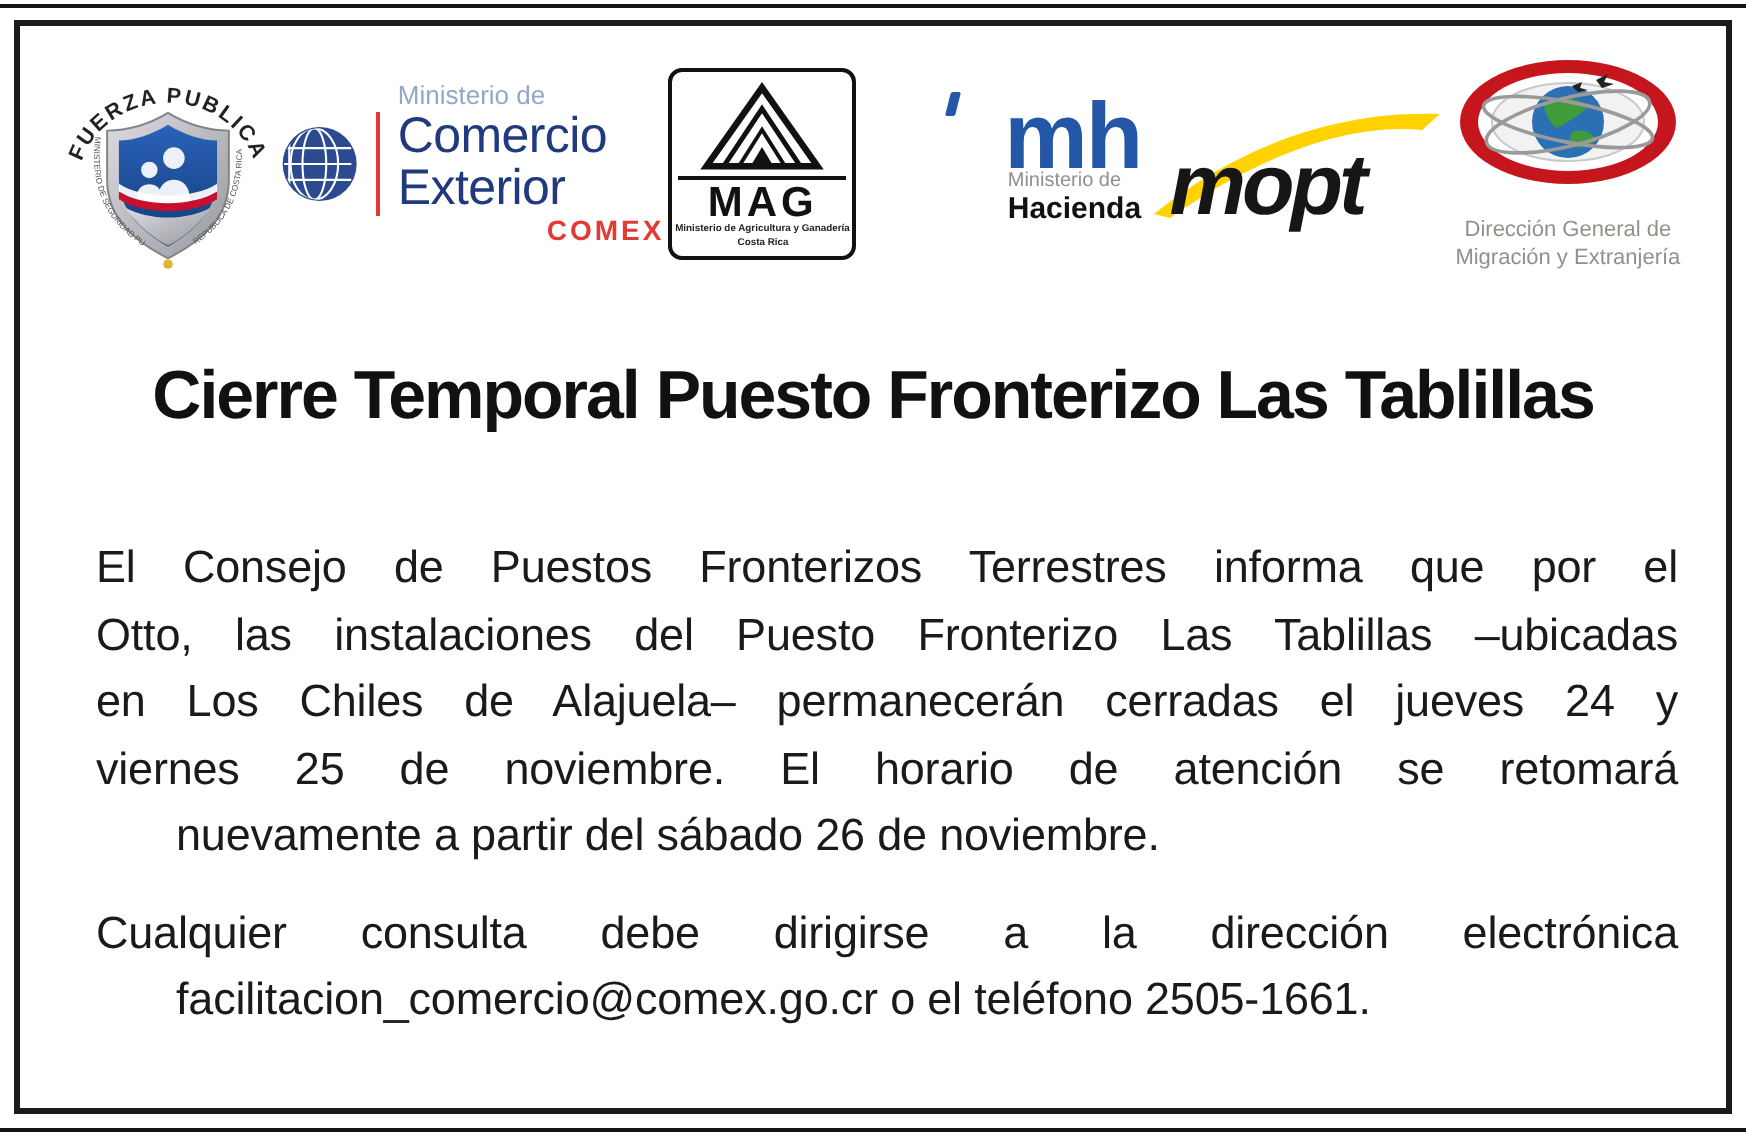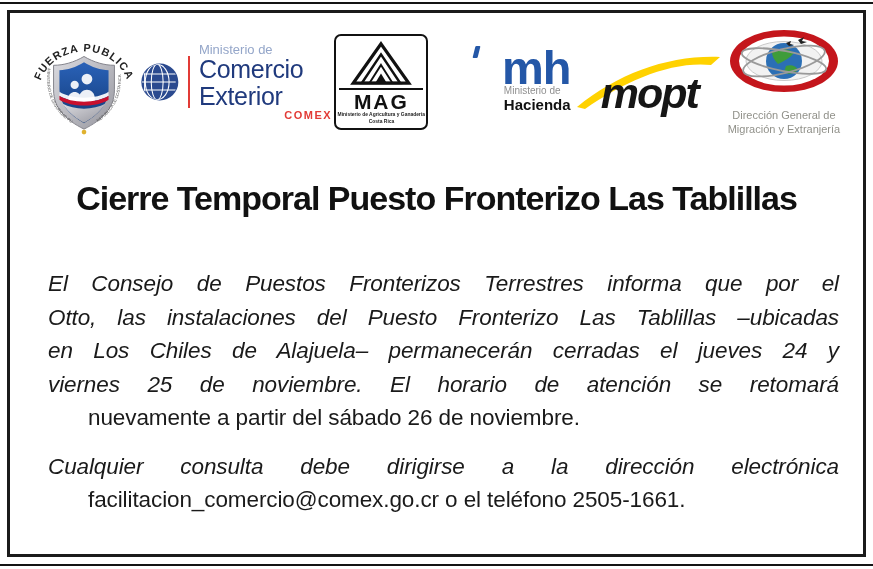--- a/index.html
+++ b/index.html
@@ -13,52 +13,52 @@
   
   .logo-row{display:flex;align-items:center;justify-content:space-between;
             height:126px;padding:6px 20px 0 20px;}
   .logo{display:flex;flex-direction:column;align-items:center;justify-content:center;}
   
   .comex{flex-direction:row;width:192px;}
   .comex-bar{width:3px;height:52px;background:#e23b36;margin:0 9px 0 8px;}
   .comex-text{display:flex;flex-direction:column;line-height:1.05;}
   .comex-min{font-size:13px;color:#94a6c9;}
   .comex-name{font-size:25px;font-weight:normal;color:#203a7d;letter-spacing:-0.3px;}
-  .comex-acr{font-size:11px;font-weight:bold;color:#e23b36;text-align:right;
+  .comex-acr{font-size:14px;font-weight:bold;color:#e23b36;text-align:right;
              letter-spacing:1.5px;margin-top:1px;}
   
   .mag-box{width:84px;border:2.5px solid #111;border-radius:7px;background:#fff;
            display:flex;flex-direction:column;align-items:center;padding:5px 3px 3px 3px;}
   .mag-divider{width:100%;height:0;border-top:2.5px solid #111;margin:3px 0 1px 0;}
   .mag-acr{font-size:21px;font-weight:bold;letter-spacing:2px;color:#111;line-height:1;}
   .mag-sub{font-size:6px;transform:scale(0.82);transform-origin:center top;
            color:#222;line-height:1.15;text-align:center;white-space:nowrap;font-weight:bold;}
   
   .mh{flex-direction:column;align-items:flex-end;width:140px;position:relative;}
   .mh-acr{font-size:47px;font-weight:bold;color:#2457a7;line-height:0.78;
           letter-spacing:-1px;}
   .mh-tick{position:absolute;left:43px;top:-4px;width:5px;height:12px;
            background:#2457a7;transform:skewX(-14deg);border-radius:1px;}
   .mh-text{display:flex;flex-direction:column;margin-left:5px;padding-bottom:2px;line-height:1.05;}
   .mh-min{font-size:10px;color:#8f8f8f;}
   .mh-name{font-size:15px;font-weight:bold;color:#111;}
   
   .mopt{position:relative;width:150px;height:74px;}
-  .mopt-acr{position:absolute;left:28px;top:24px;font-size:43px;font-weight:bold;
+  .mopt-acr{position:absolute;left:12px;top:24px;font-size:43px;font-weight:bold;
             font-style:italic;letter-spacing:-2px;color:#161616;}
   
   .migra{width:118px;}
   .migra-caption{font-size:11px;color:#91918a;text-align:center;line-height:13.5px;margin-top:15px;}
   
   .page-title{text-align:center;font-size:34px;font-weight:bold;letter-spacing:-1px;
               margin:32px 10px 0 10px;line-height:42px;color:#111;}
   .para{margin:48px 24px 0 38px;}
   .para.second{margin-top:15px;}
   .tline{font-size:22.5px;line-height:33.5px;letter-spacing:-0.1px;color:#1a1a1a;}
-  .jline{text-align:justify;text-align-last:justify;font-style:italic;}
+  .jline{text-align:justify;text-align-last:justify;}
   .lastline{text-align:left;margin-left:40px;}
 </style>
 </head>
 <body>
 
 <div class="rule rule-top"></div>
 
 <div class="main-box">
 
   <div class="logo-row">

